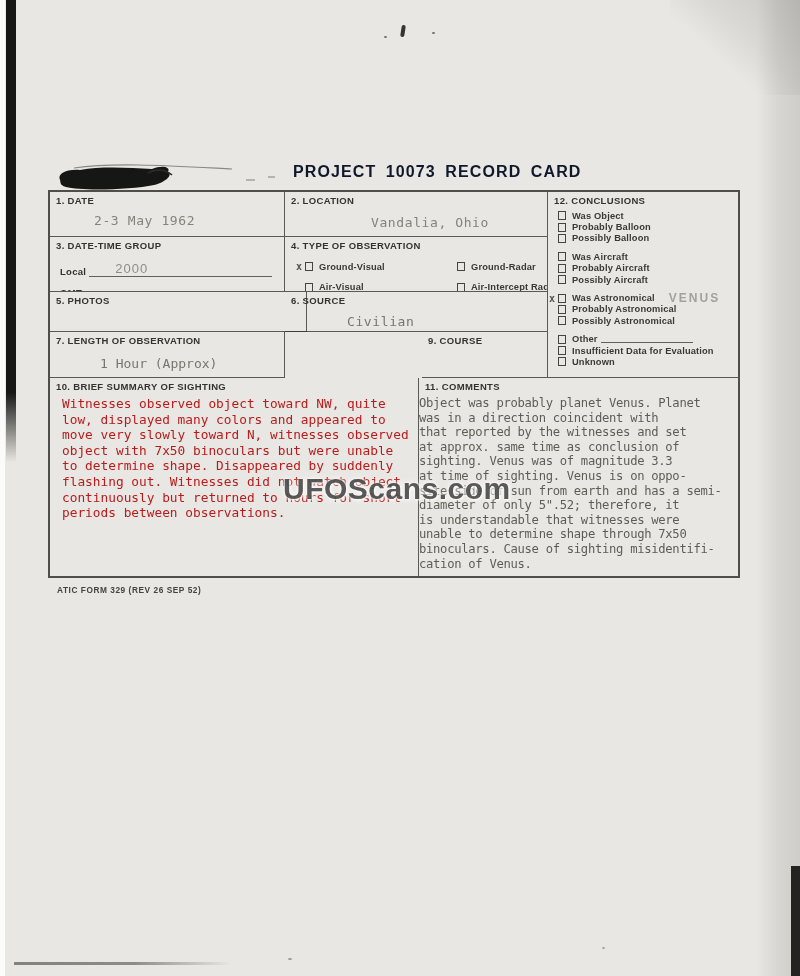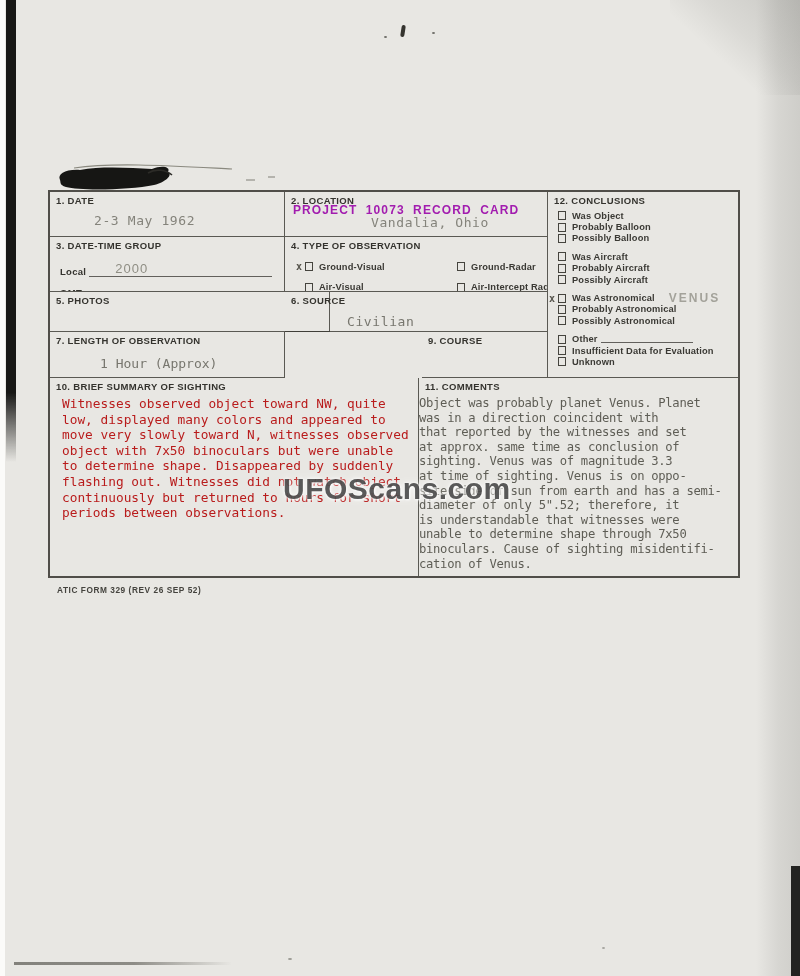--- a/index.html
+++ b/index.html
@@ -16,21 +16,21 @@
   .bar-left{position:absolute;left:6px;top:0;width:10px;height:462px;
     background:linear-gradient(to bottom, #171715 0%, #171715 85%, rgba(23,23,21,0) 100%);
     filter:blur(.4px);}
   .stripe-br{position:absolute;left:791px;top:866px;width:9px;height:110px;background:#232321;filter:blur(.6px);}
   .line-bl{position:absolute;left:14px;top:962px;width:218px;height:2.6px;
     background:linear-gradient(to right, #82817b 0%, #8d8c86 55%, rgba(141,140,134,0) 100%);}
 
   .speck{position:absolute;background:#6f6e68;border-radius:50%;}
 
   .title{position:absolute;left:293px;top:163px;
-    font-weight:bold;font-size:12px;letter-spacing:1.1px;word-spacing:4px;color:#a21caf;white-space:nowrap;margin-top:40px;}
+    font-weight:bold;font-size:16px;letter-spacing:1.1px;word-spacing:4px;color:#0f172a;white-space:nowrap;}
 
   .form-table{position:absolute;left:48px;top:190px;width:692px;height:388px;
     border:2px solid rgba(58,57,51,.88);box-sizing:border-box;}
   .cell{position:absolute;box-sizing:border-box;overflow:hidden;}
   .br{border-right:1.7px solid rgba(58,57,51,.82);}
   .bb{border-bottom:1.7px solid rgba(58,57,51,.82);}
   .cell-label{font-weight:bold;font-size:9.5px;letter-spacing:.35px;color:#34332e;
     padding:3px 4px 0 6px;white-space:nowrap;}
 
   .typed{font-family:"DejaVu Sans Mono","Liberation Mono",monospace;color:#84837b;}
@@ -221,21 +221,21 @@
           <span>Air-Visual</span>
         </div>
       <div class="checkrow">
           <span class="mark"></span>
           <span class="box"></span>
           <span>Air-Intercept Radar</span>
         </div>
     </div>
   </div>
 
-  <div class="cell br bb" style="left:0;top:100px;width:280px;height:40px;">
+  <div class="cell br bb" style="left:0;top:100px;width:257px;height:40px;">
     <div class="cell-label">5. PHOTOS</div>
     <div class="photo-rows">
       <div class="checkrow photo-row-yes">
           <span class="mark"></span>
           <span class="box"></span>
           <span>Yes</span>
         </div>
       <div class="checkrow photo-row-no">
           <span class="mark">x</span>
           <span class="box"></span>

